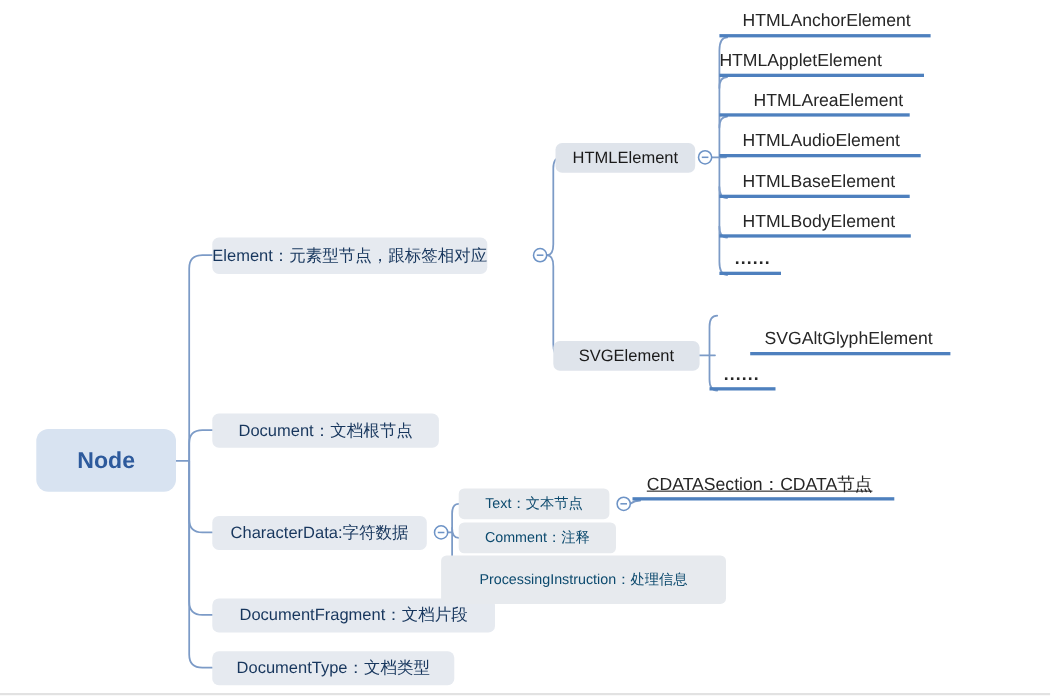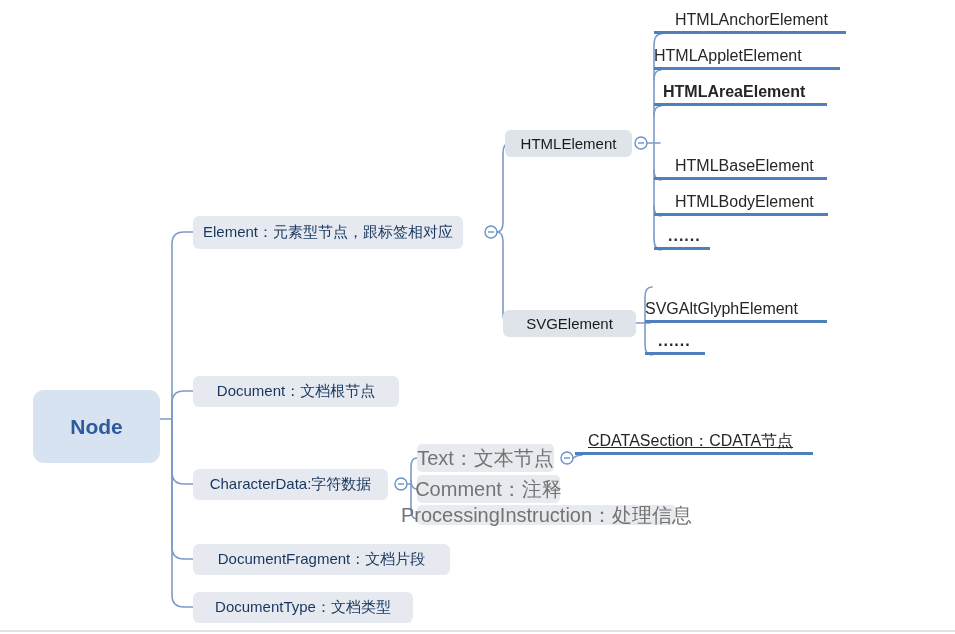--- a/index.html
+++ b/index.html
@@ -15,21 +15,21 @@
   .root{
     background:#D8E3F1;color:#2D5A9C;font-size:21px;font-weight:600;border-radius:11px;
   }
   .branch{
     background:#E6EAF0;color:#17365D;font-size:15px;
   }
   .subnode{
     background:#DFE4EB;color:#1A1A1A;font-size:15px;
   }
   .charnode{
-    background:#E7EAEE;color:#737373;font-size:20px;border-radius:5px;
+    background:#E7EAEE;color:#0c4a6e;font-size:13px;border-radius:5px;
   }
   .leaf{
     position:absolute;white-space:nowrap;box-sizing:border-box;z-index:1;
     font-size:16px;color:#262626;height:25px;line-height:21px;
     border-bottom:3px solid #4E80BE;
   }
   .leaf.dots{font-weight:bold;letter-spacing:1px;}
   #bottom-line{
     position:absolute;left:0;top:630px;width:955px;height:0;
     border-top:2px solid #E2E2E2;z-index:0;
@@ -85,41 +85,42 @@
     <g fill="#FDFEFF" stroke="#6D93C6" stroke-width="1.4">
       <circle cx="401" cy="484" r="6"></circle>
         <line x1="398" y1="484" x2="404" y2="484"></line>
     </g>
     <g fill="#FDFEFF" stroke="#6D93C6" stroke-width="1.4">
       <circle cx="567" cy="458" r="6"></circle>
         <line x1="564" y1="458" x2="570" y2="458"></line>
     </g>
   </svg>
 
-  <div class="node root" style="left:33px;top:390px;width:127px;height:73px;">Node</div>
+  <div class="node root" style="left:33px;top:390px;width:127px;height:57px;">Node</div>
 
-  <div class="node branch" style="left:193px;top:216px;width:270px;height:33px;">Element：元素型节点，跟标签相对应</div>
+  <div class="node branch" style="left:193px;top:216px;width:250px;height:33px;">Element：元素型节点，跟标签相对应</div>
   <div class="node branch" style="left:193px;top:376px;width:206px;height:31px;">Document：文档根节点</div>
   <div class="node branch" style="left:193px;top:469px;width:195px;height:31px;">CharacterData:字符数据</div>
   <div class="node branch" style="left:193px;top:544px;width:257px;height:31px;">DocumentFragment：文档片段</div>
   <div class="node branch" style="left:193px;top:592px;width:220px;height:31px;">DocumentType：文档类型</div>
 
   <div class="node subnode" style="left:505px;top:130px;width:127px;height:27px;">HTMLElement</div>
   <div class="node subnode" style="left:503px;top:310px;width:133px;height:27px;">SVGElement</div>
 
   <div class="leaf" style="left:654px;top:9px;min-width:192px;padding-left:21px;">HTMLAnchorElement</div>
   <div class="leaf" style="left:654px;top:45px;min-width:186px;">HTMLAppletElement</div>
-  <div class="leaf" style="left:654px;top:81px;min-width:173px;padding-left:9px;font-weight:bold;">HTMLAreaElement</div>
+  <div class="leaf" style="left:654px;top:81px;min-width:173px;padding-left:31px;">HTMLAreaElement</div>
+  <div class="leaf" style="left:654px;top:118px;min-width:183px;padding-left:21px;">HTMLAudioElement</div>
   <div class="leaf" style="left:654px;top:155px;min-width:173px;padding-left:21px;">HTMLBaseElement</div>
   <div class="leaf" style="left:654px;top:191px;min-width:174px;padding-left:21px;">HTMLBodyElement</div>
   <div class="leaf dots" style="left:654px;top:225px;min-width:56px;padding-left:14px;">......</div>
 
-  <div class="leaf" style="left:645px;top:298px;min-width:182px;padding-left:0;">SVGAltGlyphElement</div>
+  <div class="leaf" style="left:682px;top:298px;min-width:182px;padding-left:13px;">SVGAltGlyphElement</div>
   <div class="leaf dots" style="left:645px;top:330px;min-width:60px;padding-left:13px;">......</div>
 
   <div class="node charnode" style="left:417px;top:444px;width:137px;height:28px;">Text：文本节点</div>
   <div class="node charnode" style="left:417px;top:475px;width:143px;height:28px;">Comment：注释</div>
-  <div class="node charnode" style="left:417px;top:505px;width:259px;height:20px;">ProcessingInstruction：处理信息</div>
+  <div class="node charnode" style="left:401px;top:505px;width:259px;height:44px;">ProcessingInstruction：处理信息</div>
 
   <div class="leaf" style="left:575px;top:430px;min-width:238px;padding-left:13px;text-decoration:underline;">CDATASection：CDATA节点</div>
 
   <div id="bottom-line"></div>
 </div>
 
 </body></html>

